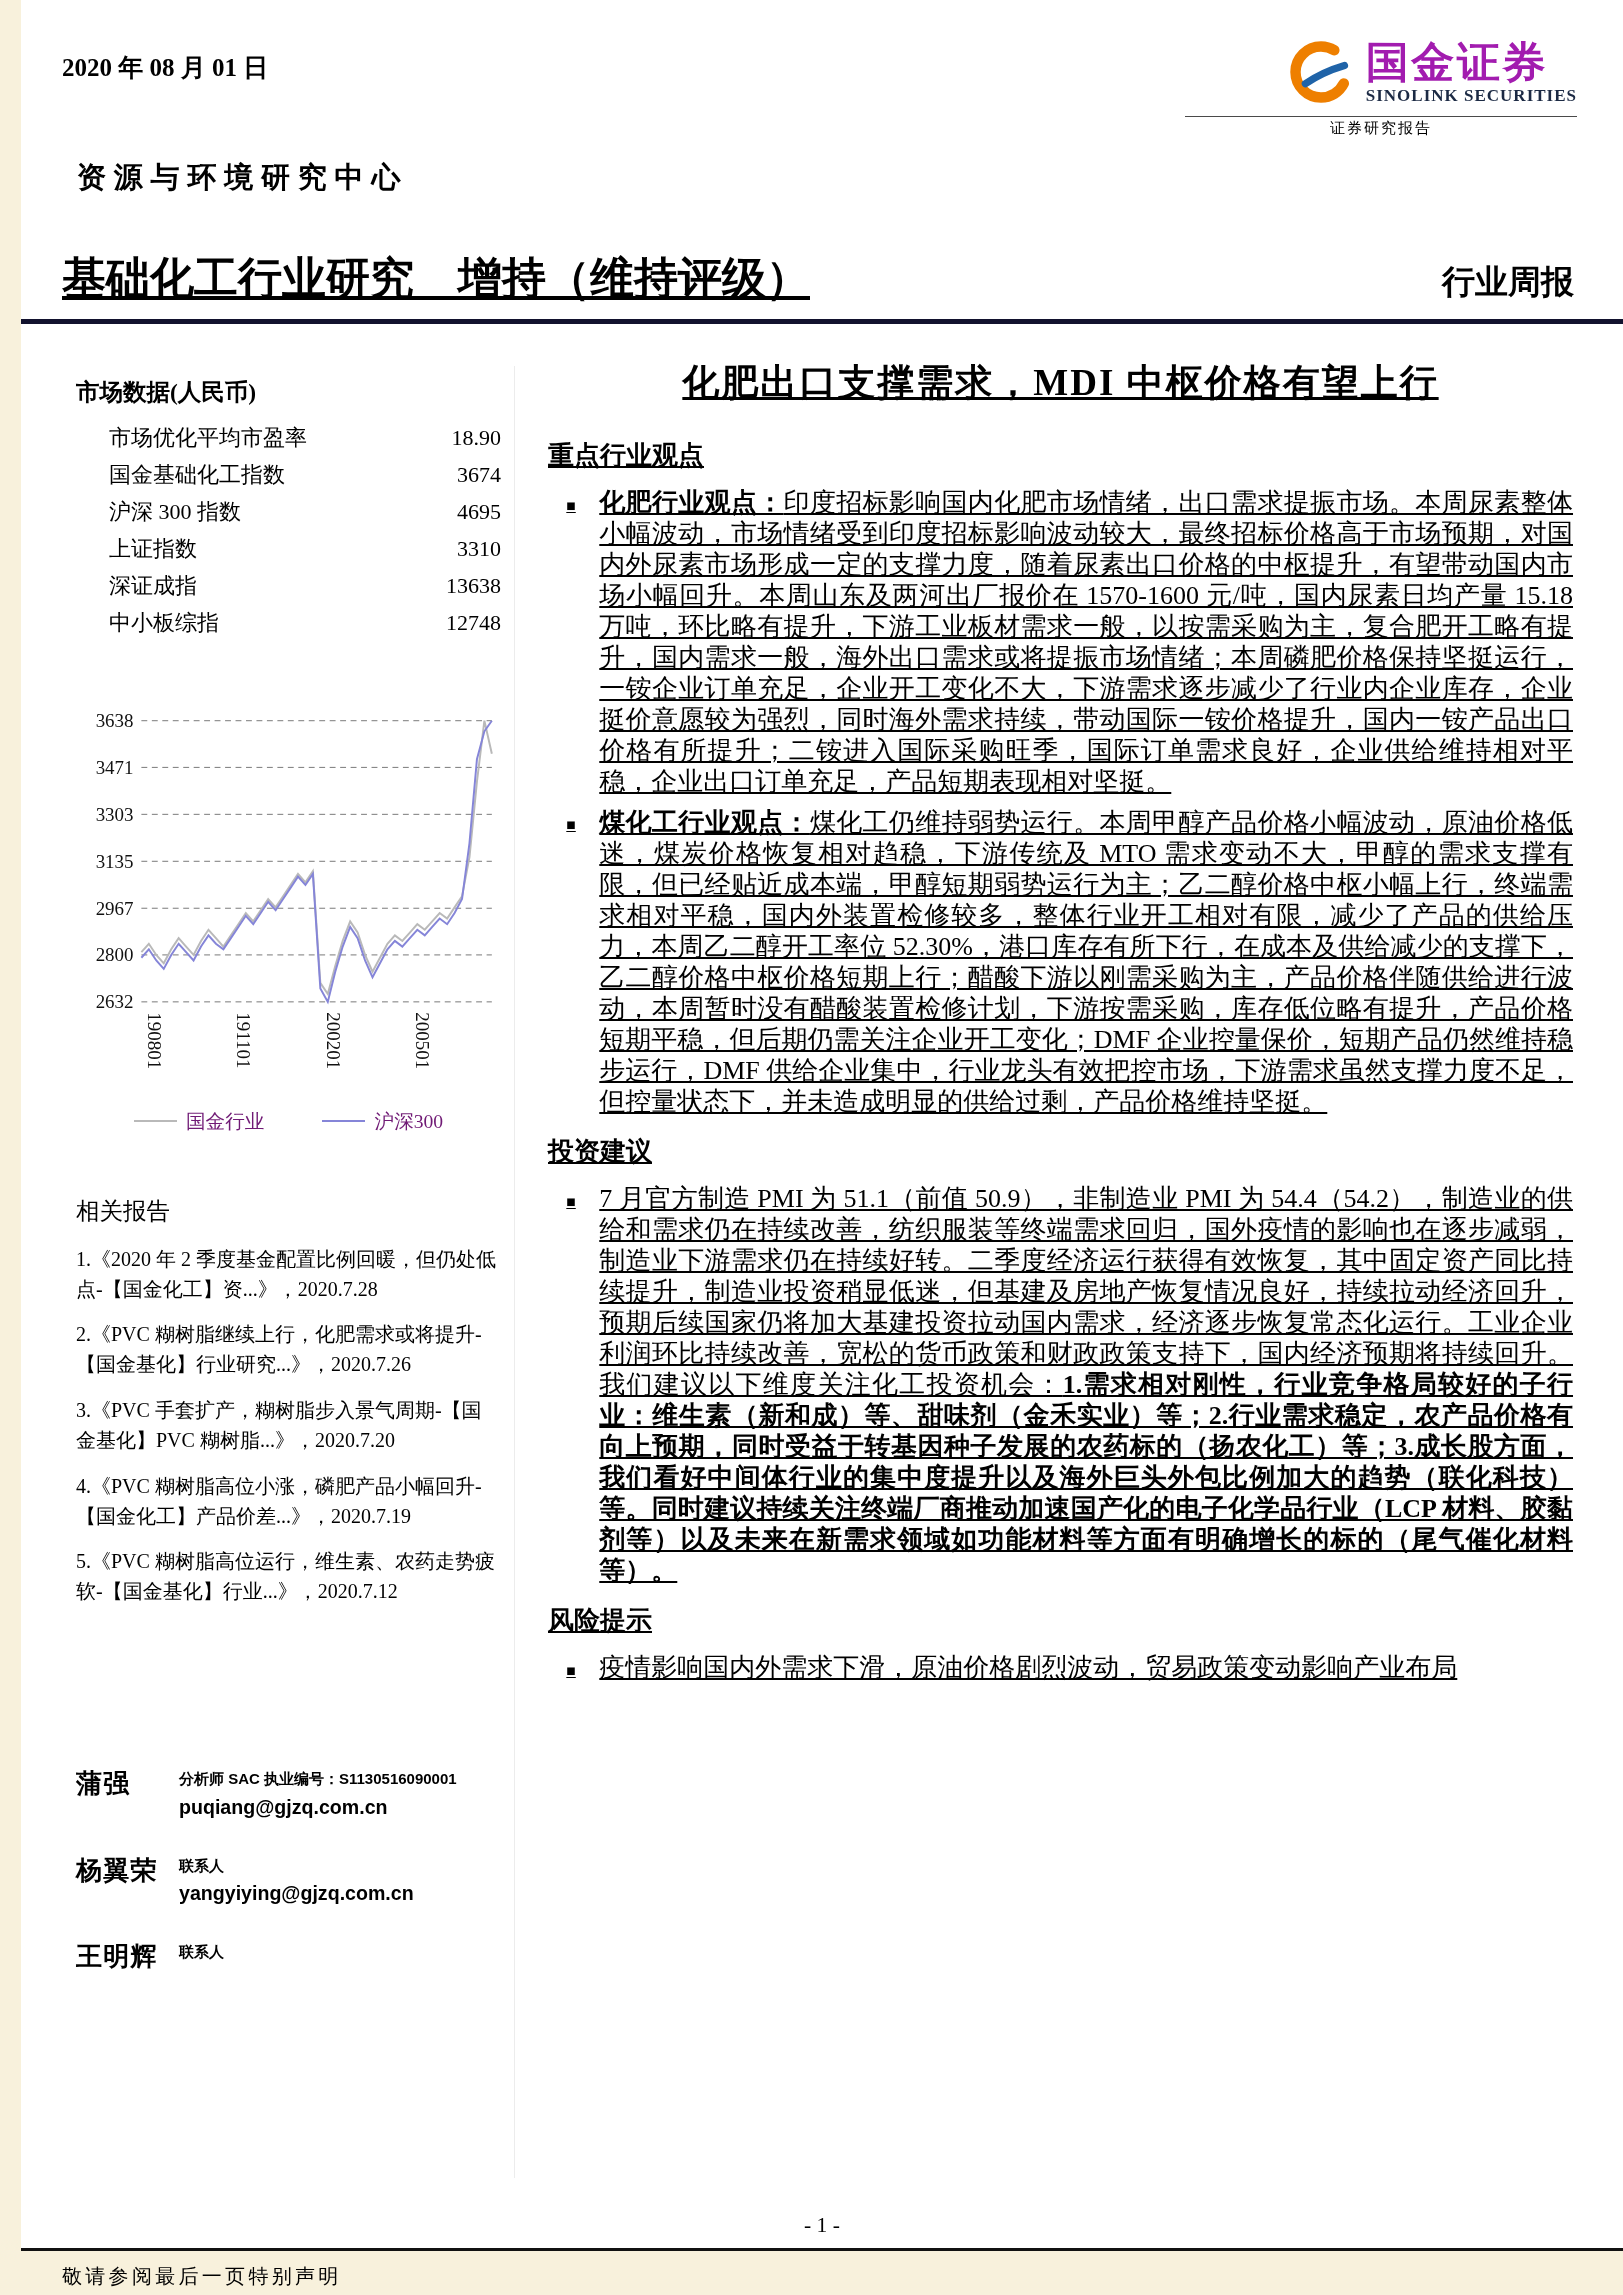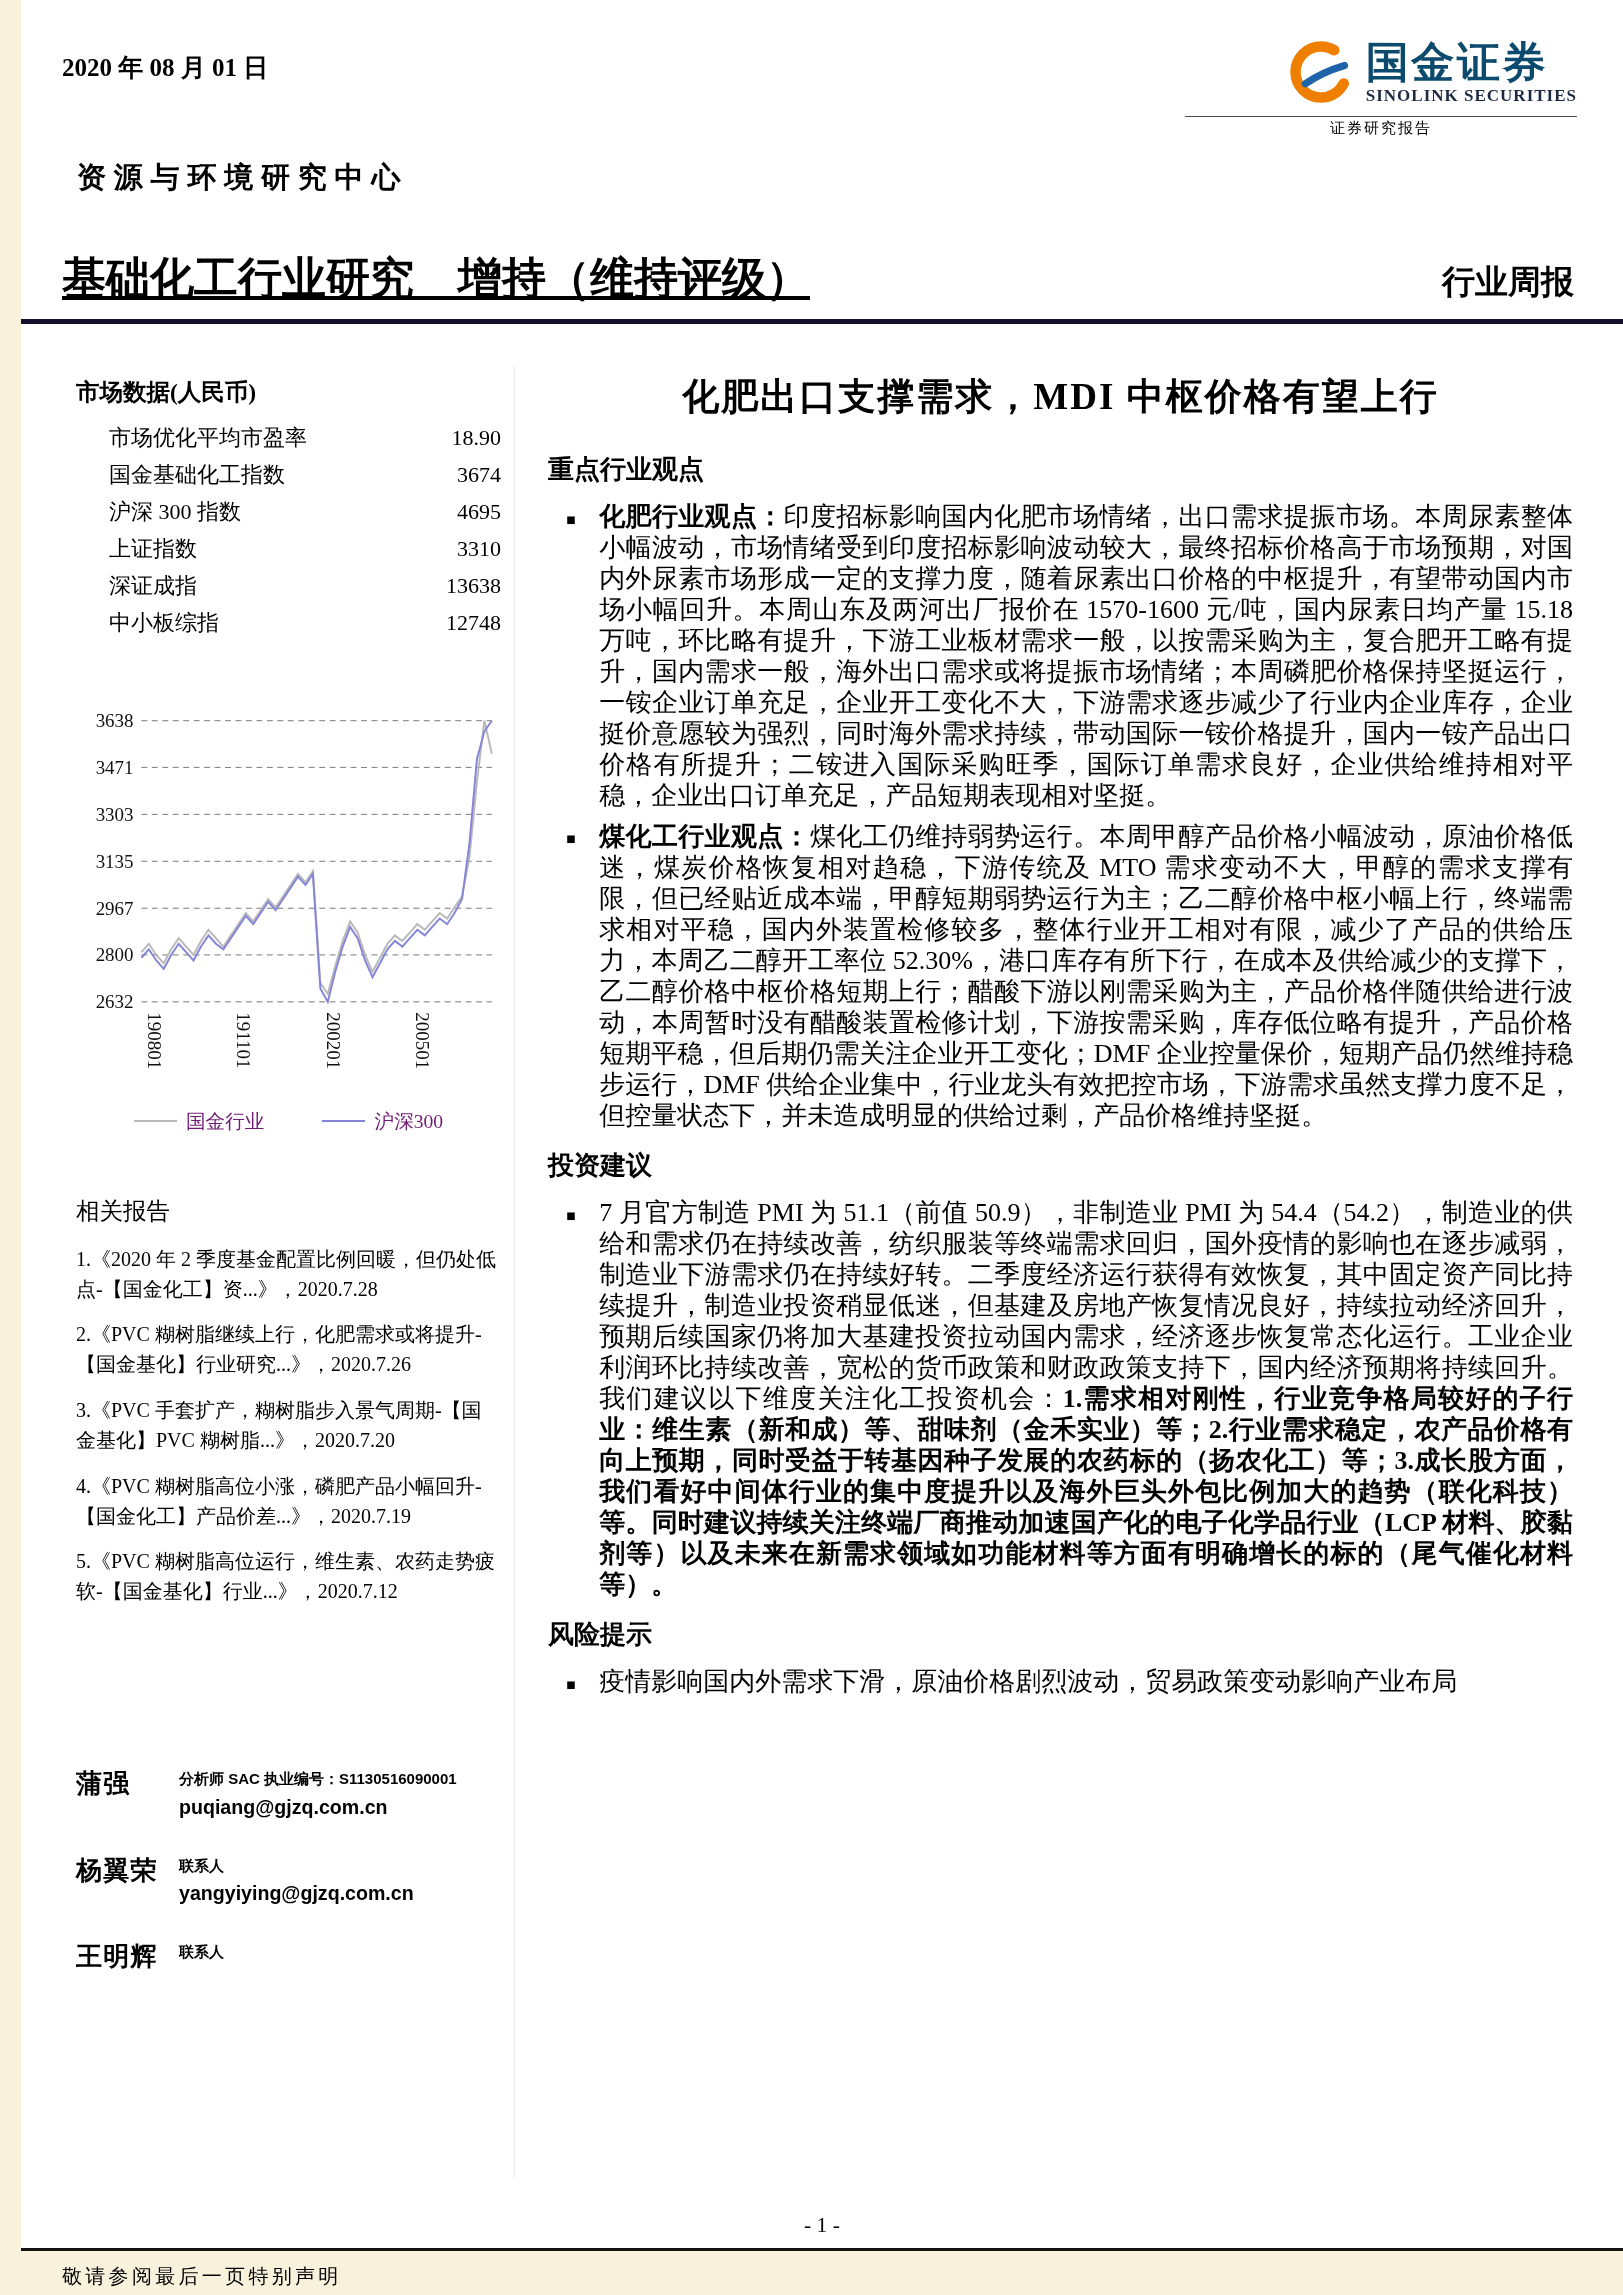--- a/index.html
+++ b/index.html
@@ -3,21 +3,21 @@
 <meta charset="utf-8">
 <style>
   html,body{margin:0;padding:0;}
   body{width:1623px;height:2295px;position:relative;background:#f8f1dc;
        font-family:"Liberation Serif","DejaVu Serif",serif;color:#000;overflow:hidden;}
   .white-area{position:absolute;left:21px;top:0;width:1602px;height:2251px;background:#ffffff;}
   .report-date{position:absolute;left:62px;top:51px;font-size:25px;font-weight:bold;}
   .logo-block{position:absolute;top:38px;right:46px;width:392px;}
   .logo-row{display:flex;justify-content:flex-end;align-items:center;gap:10.5px;}
   .logo-texts{display:flex;flex-direction:column;}
-  .brand-cn{font-size:43px;font-weight:bold;color:#0c4a6e;letter-spacing:2.6px;line-height:1.05;}
+  .brand-cn{font-size:43px;font-weight:bold;color:#a21caf;letter-spacing:2.6px;line-height:1.05;}
   .brand-en{font-size:17px;font-weight:bold;color:#1c2a44;letter-spacing:1px;}
   .logo-rule{border-bottom:1.3px solid #4a4a4a;margin-top:7.8px;}
   .report-type{text-align:center;font-size:15px;margin-top:2px;letter-spacing:2px;}
   .center-name{position:absolute;left:77px;top:158px;font-size:29px;font-weight:bold;letter-spacing:7.8px;}
   .titlebar{position:absolute;left:62px;top:249px;width:1512px;display:flex;justify-content:space-between;align-items:baseline;}
   .titlebar-left{font-size:44px;font-weight:bold;text-decoration:underline;}
   .titlebar-right{font-size:33px;font-weight:bold;}
   .thick-rule{position:absolute;left:21px;top:319px;width:1602px;height:5.2px;background:#12122e;}
   .col-divider{position:absolute;left:514px;top:366px;height:1812px;border-left:0.7px solid #ececec;}
   .sidebar{position:absolute;left:76px;top:376px;width:425px;}
@@ -29,21 +29,21 @@
   .legend-item{display:flex;align-items:center;gap:9.2px;}
   .legend-swatch{display:inline-block;width:43px;height:2px;}
   .rel-title{margin-top:60px;font-size:23.5px;font-weight:normal;margin-bottom:17px;}
   .rel-item{font-size:20px;line-height:1.5;margin-bottom:15.7px;}
   .analysts{margin-top:160px;}
   .analyst{display:flex;margin-bottom:34px;}
   .analyst-name{width:103px;font-size:26px;font-weight:bold;letter-spacing:1.3px;}
   .analyst-right{flex:1;padding-top:3.9px;}
   .analyst-role{font-size:15px;font-weight:bold;font-family:"Liberation Sans","DejaVu Sans",sans-serif;}
   .analyst-email{font-size:19.6px;font-weight:bold;font-family:"Liberation Sans","DejaVu Sans",sans-serif;margin-top:6.5px;}
-  .main{position:absolute;left:548px;top:372px;width:1025px;}
+  .main{position:absolute;left:548px;top:358px;width:1025px;text-decoration:underline;}
   .main-title{font-size:37px;font-weight:bold;text-align:center;letter-spacing:2px;margin:0 0 30px 0;}
   .sec-heading{font-size:26px;font-weight:bold;margin:17px 0 14.4px 0;}
   .bullet{display:flex;margin-bottom:9.2px;}
   .bullet-marker{font-size:15.7px;margin:9.8px 23.5px 0 18.3px;}
   .bullet-text{flex:1;font-size:26px;line-height:31px;text-align:justify;}
   .page-num{position:absolute;left:21px;top:2213px;width:1602px;text-align:center;font-size:21.6px;}
   .footer-rule{position:absolute;left:21px;top:2248px;width:1602px;height:2.6px;background:#111;}
   .disclaimer{position:absolute;left:62px;top:2263px;font-size:20px;letter-spacing:3.3px;}
 </style>
 </head>

